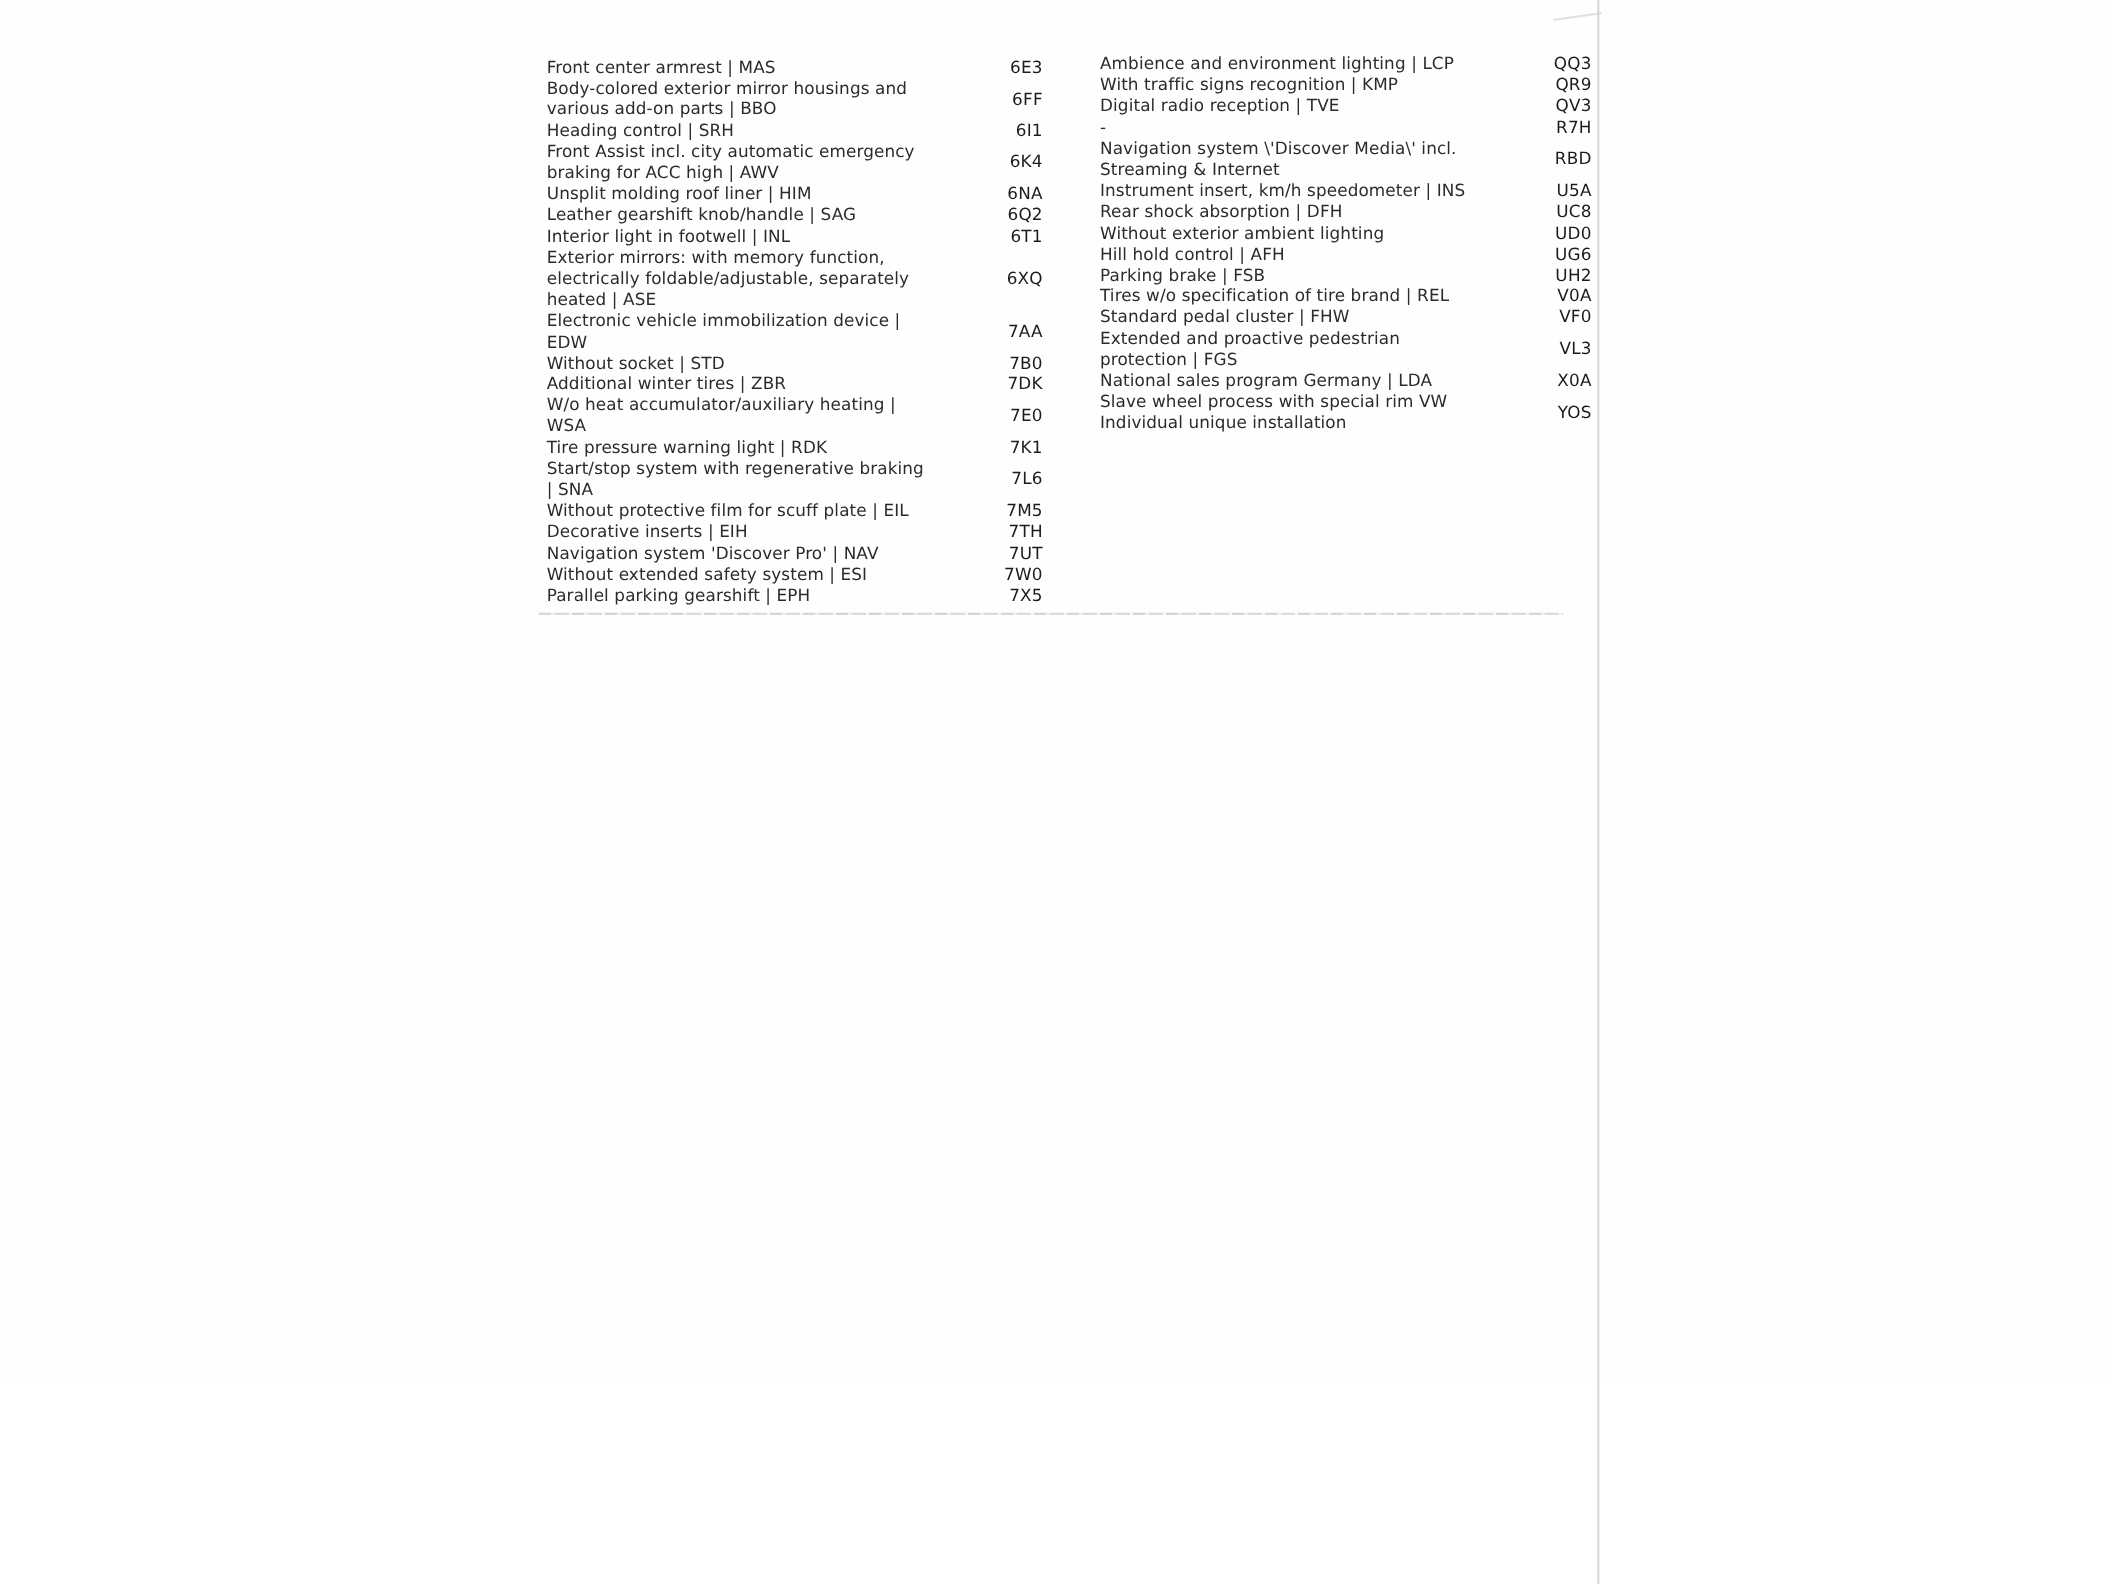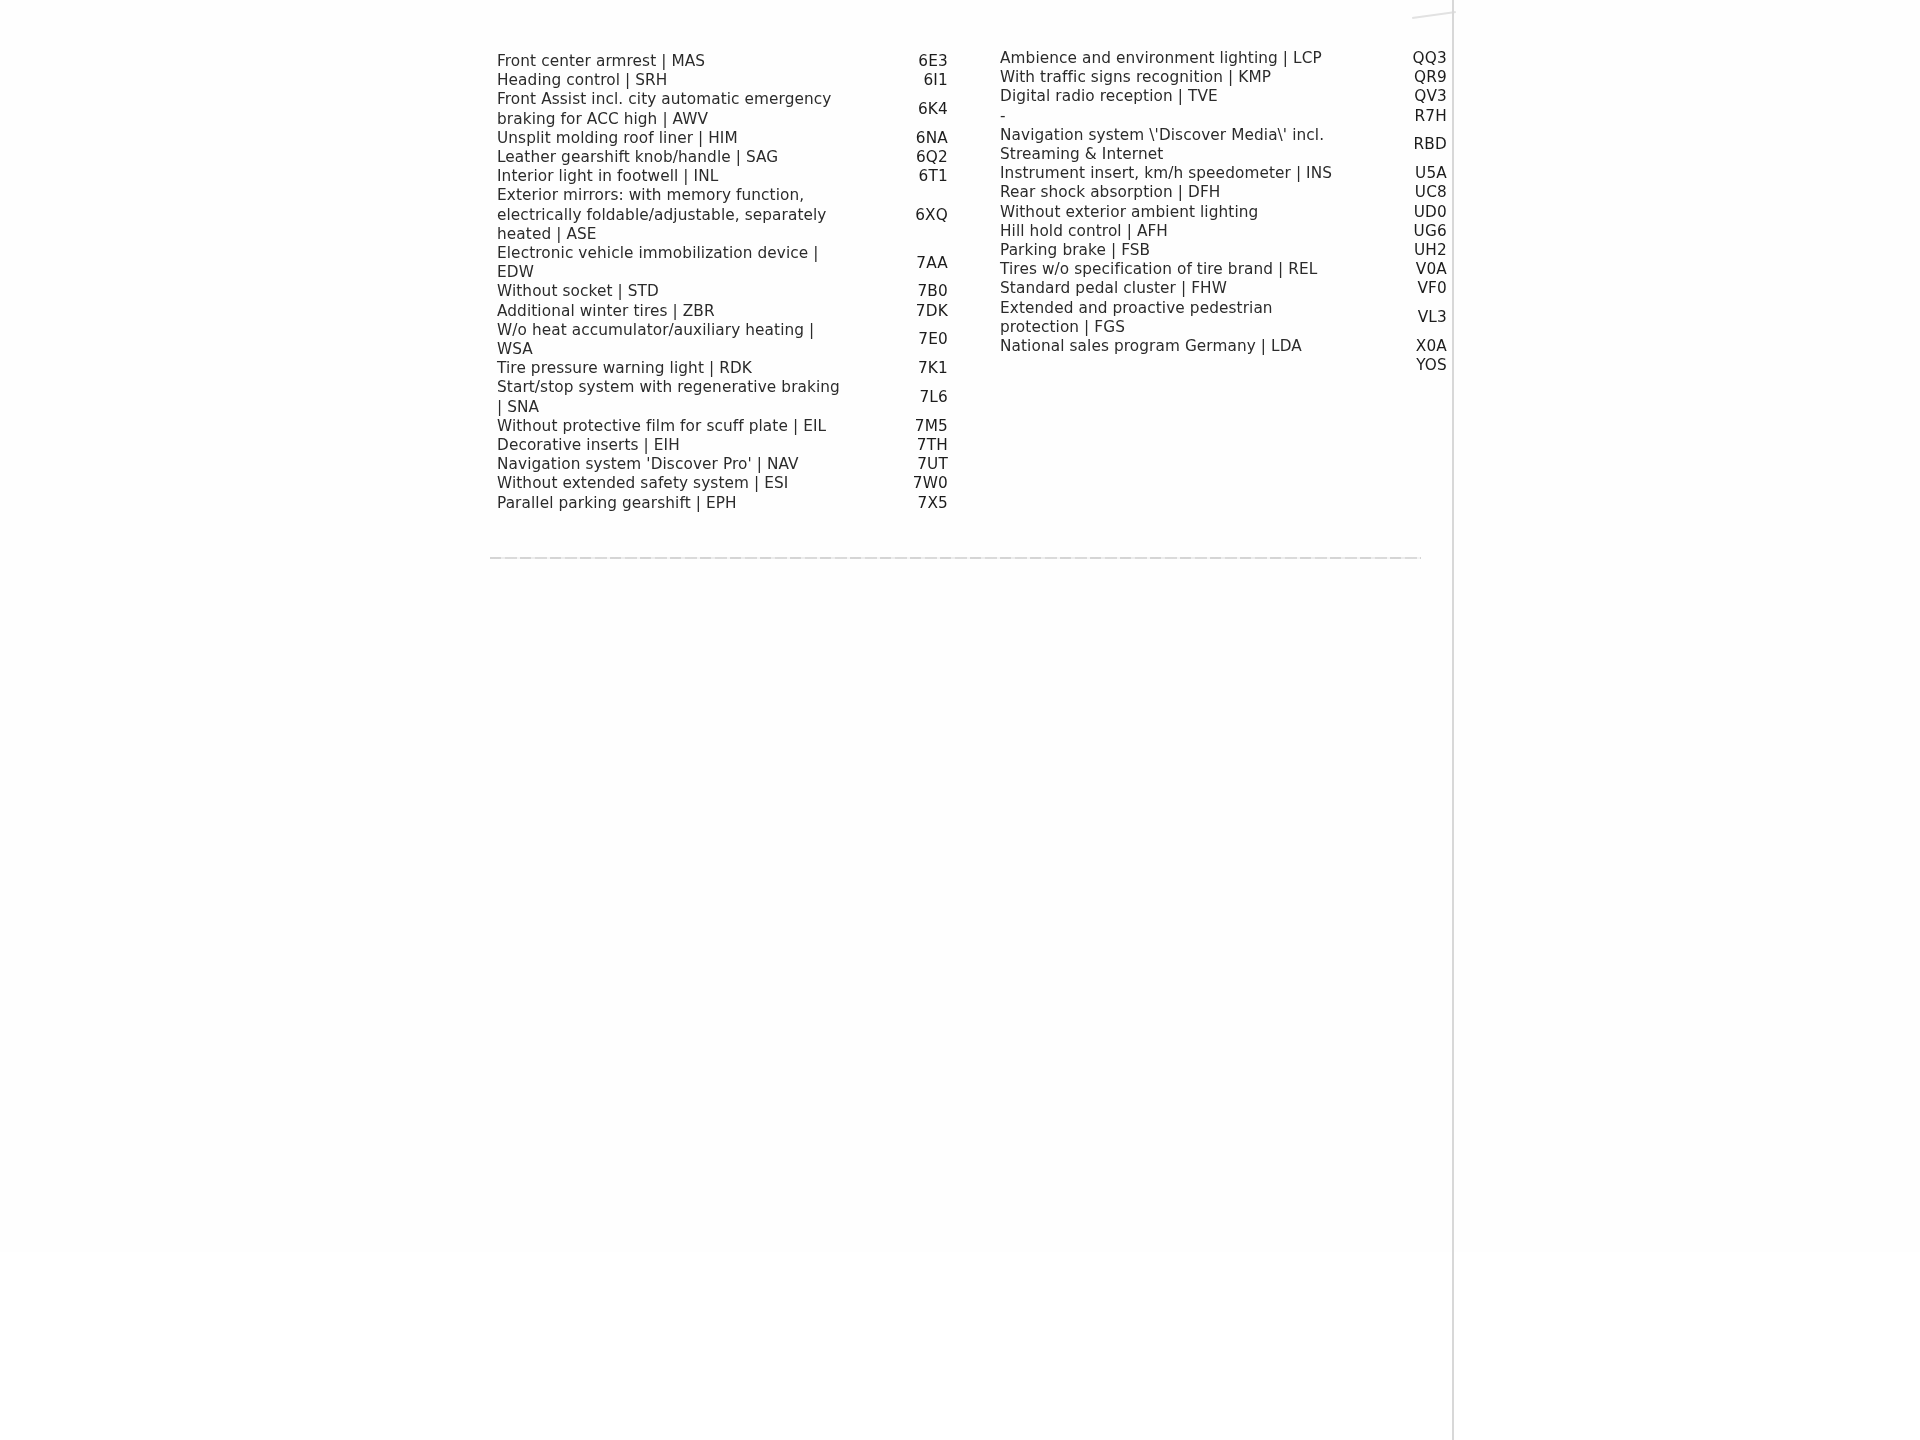--- a/index.html
+++ b/index.html
@@ -58,20 +58,25 @@
 <body>
 
 <div class="page">
   <div class="scan-corner-mark"></div>
   <div class="col col-left">
       <div class="row">
         <div class="desc">Front center armrest | MAS</div>
         <div class="code">6E3</div>
       </div>
       <div class="row">
+        <div class="desc">Body-colored exterior mirror housings and
+various add-on parts | BBO</div>
+        <div class="code">6FF</div>
+      </div>
+      <div class="row">
         <div class="desc">Heading control | SRH</div>
         <div class="code">6I1</div>
       </div>
       <div class="row">
         <div class="desc">Front Assist incl. city automatic emergency
 braking for ACC high | AWV</div>
         <div class="code">6K4</div>
       </div>
       <div class="row">
         <div class="desc">Unsplit molding roof liner | HIM</div>
@@ -192,18 +197,20 @@
       <div class="row">
         <div class="desc">Extended and proactive pedestrian
 protection | FGS</div>
         <div class="code">VL3</div>
       </div>
       <div class="row">
         <div class="desc">National sales program Germany | LDA</div>
         <div class="code">X0A</div>
       </div>
       <div class="row">
+        <div class="desc">Slave wheel process with special rim VW
+Individual unique installation</div>
         <div class="code">YOS</div>
       </div>
     </div>
   <div class="separator"></div>
   <div class="scan-edge"></div>
 </div>
 
 </body></html>

